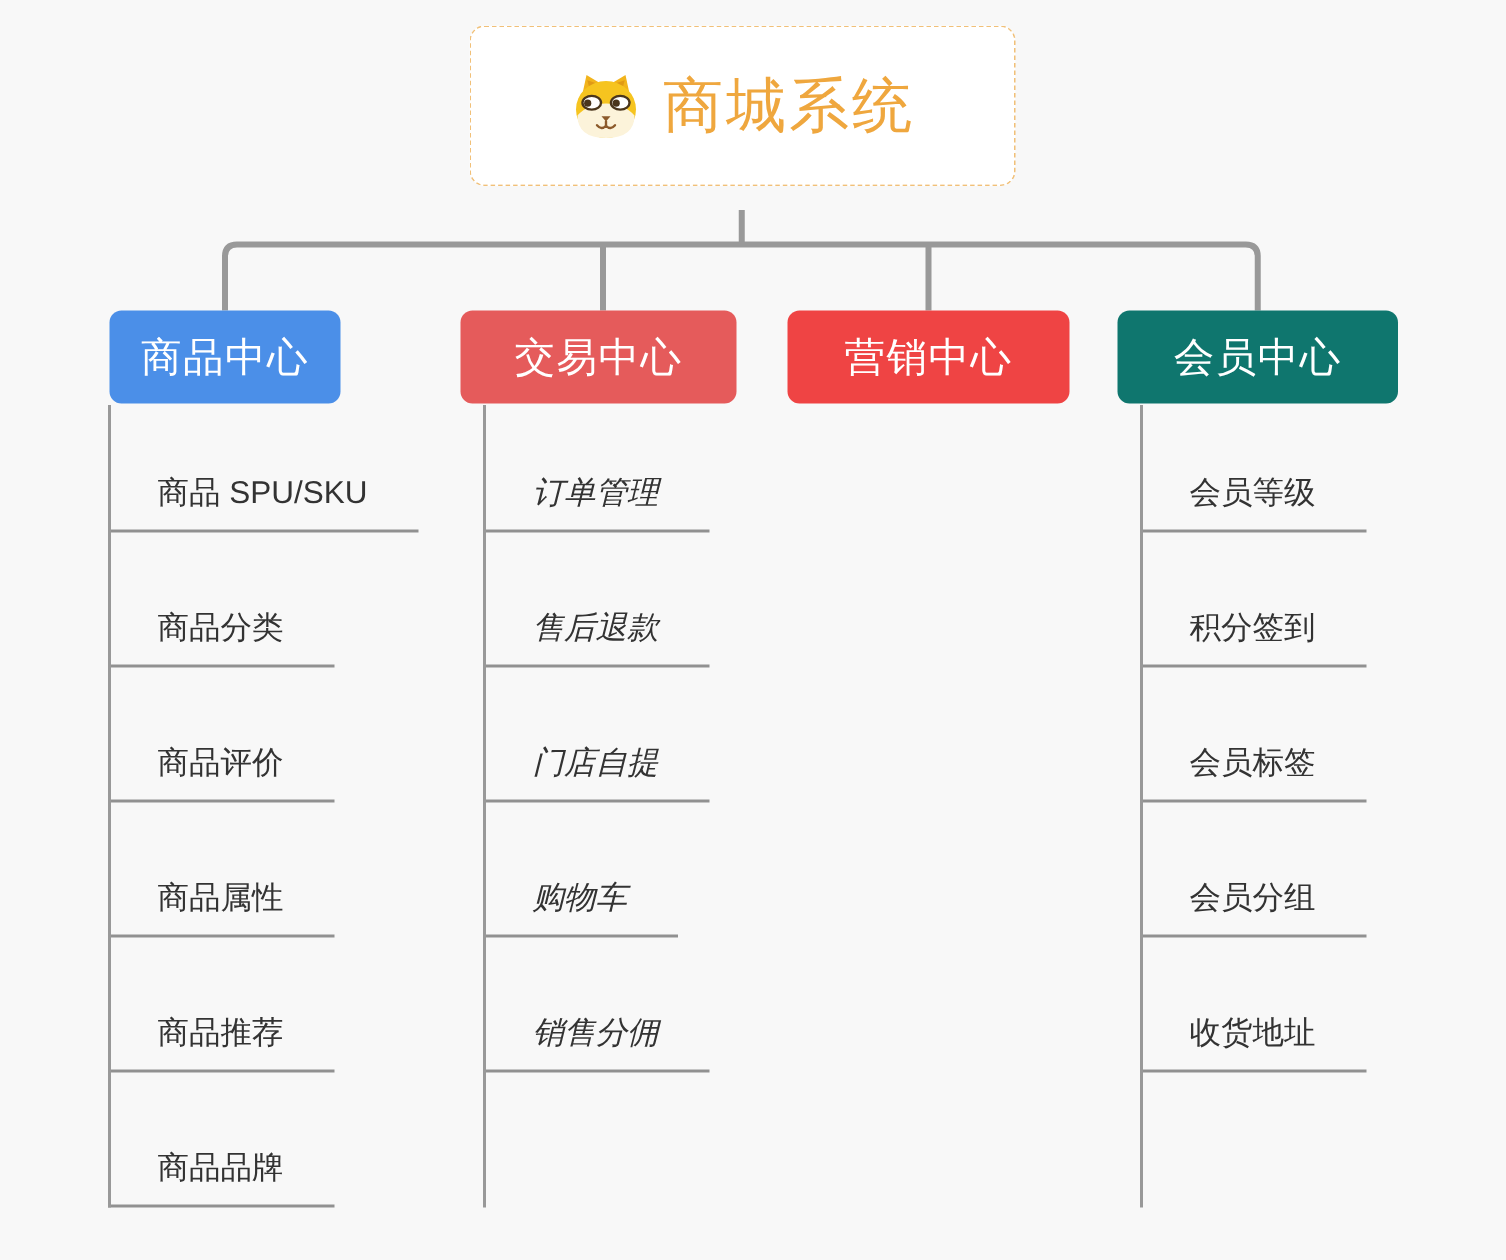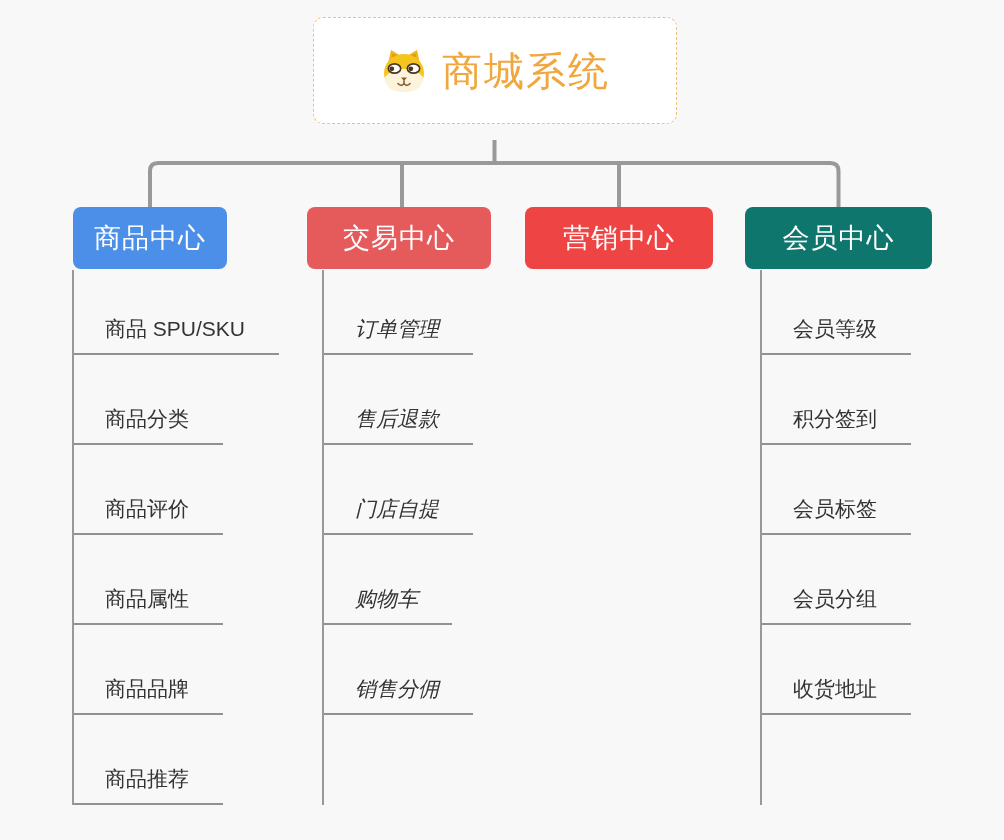--- a/index.html
+++ b/index.html
@@ -106,22 +106,22 @@
   <div class="branch-box b0" style="background: rgb(75, 143, 232);">商品中心</div>
   <div class="branch-box b1" style="background: rgb(229, 91, 91);">交易中心</div>
   <div class="branch-box b2" style="background: #ef4444;">营销中心</div>
   <div class="branch-box b3" style="background: #0f766e;">会员中心</div>
 
   <div class="branch-items c0">
     <div class="subtopic">商品 SPU/SKU</div>
     <div class="subtopic">商品分类</div>
     <div class="subtopic">商品评价</div>
     <div class="subtopic">商品属性</div>
+    <div class="subtopic">商品推荐</div>
     <div class="subtopic">商品品牌</div>
-    <div class="subtopic">商品推荐</div>
   </div>
 
   <div class="branch-items c1">
     <div class="subtopic">订单管理</div>
     <div class="subtopic">售后退款</div>
     <div class="subtopic">门店自提</div>
     <div class="subtopic">购物车</div>
     <div class="subtopic">销售分佣</div>
   </div>
 

